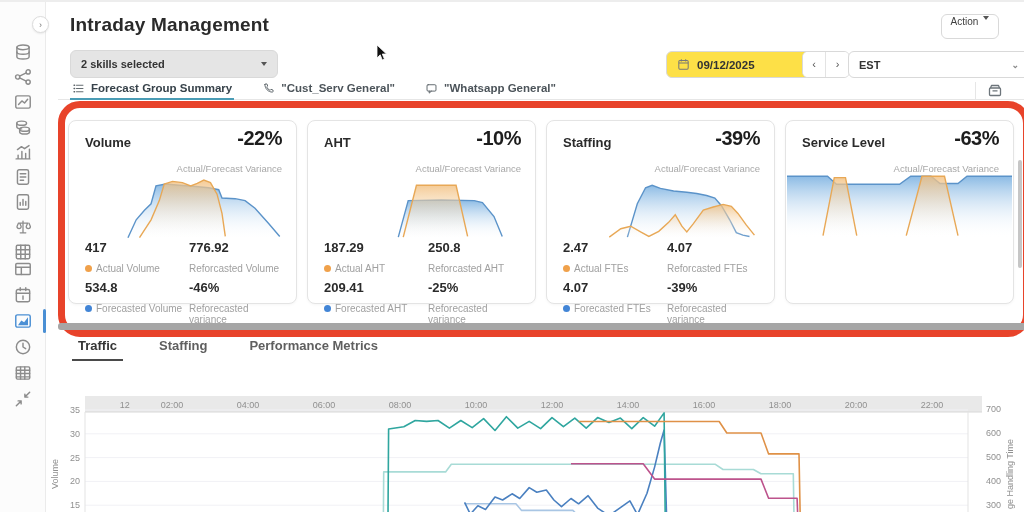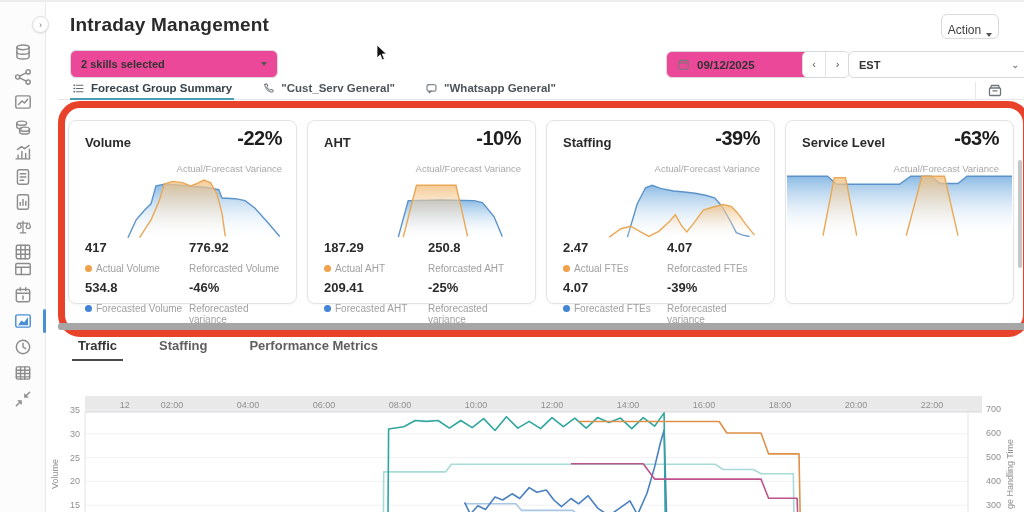--- a/index.html
+++ b/index.html
@@ -6,26 +6,26 @@
   #app{position:relative;width:1024px;height:512px;overflow:hidden;background:#fff;border-top:2px solid #ededed;}
   
   #sidebar{position:absolute;left:0;top:0;width:45px;height:512px;background:#fcfcfc;border-right:1px solid #ebebeb;z-index:20;}
   .sb-btn{position:absolute;left:13px;width:20px;height:20px;color:#8c8c8c;background:none;border:none;padding:0;cursor:pointer;}
   .sb-btn.active{color:#4a8fd4;}
   .sb-ind{position:absolute;right:-13px;top:-2px;width:3px;height:24px;background:#4a8fd4;border-radius:2px;}
   .icn{width:100%;height:100%;display:block;}
   #sb-expand{position:absolute;left:32px;top:14px;width:17px;height:17px;border-radius:50%;border:1px solid #dcdcdc;background:#fff;color:#777;font-size:9px;line-height:15px;text-align:center;z-index:30;cursor:pointer;box-shadow:0 1px 2px rgba(0,0,0,.08);}
   
   #page-title{position:absolute;left:70px;top:12px;margin:0;font-size:19px;font-weight:700;color:#2a2a2a;letter-spacing:.2px;}
-  #action-btn{position:absolute;left:941px;top:12px;width:58px;height:25px;border:1px solid #d9d9d9;border-radius:6px;background:#fff;font-size:12px;color:#404040;display:flex;align-items:flex-end;justify-content:center;gap:5px;cursor:pointer;font-family:inherit;}
+  #action-btn{position:absolute;left:941px;top:12px;width:58px;height:25px;border:1px solid #d9d9d9;border-radius:6px;background:#fff;font-size:10px;color:#404040;display:flex;align-items:flex-start;justify-content:center;gap:5px;cursor:pointer;font-family:inherit;}
   .caret{width:0;height:0;border-left:3.5px solid transparent;border-right:3.5px solid transparent;border-top:4.5px solid #555;}
   
-  #skills-dd{position:absolute;left:70px;top:48px;width:186px;height:26px;border:1px solid #d9d9d9;border-radius:6px;background:#ec4899;display:flex;align-items:center;padding:0 10px;font-size:11px;font-weight:700;color:#333;cursor:pointer;}
+  #skills-dd{position:absolute;left:70px;top:48px;width:186px;height:26px;border:1px solid #d9d9d9;border-radius:6px;background:#e5e5e5;display:flex;align-items:center;padding:0 10px;font-size:11px;font-weight:700;color:#333;cursor:pointer;}
   #skills-dd .caret{margin-left:auto;}
-  #date-box{position:absolute;left:666px;top:49px;width:124px;height:25px;border:1px solid #d9d9d9;border-radius:6px;background:#ec4899;display:flex;align-items:center;gap:7px;padding:0 10px;font-size:11.5px;font-weight:600;color:#333;cursor:pointer;}
+  #date-box{position:absolute;left:666px;top:49px;width:124px;height:25px;border:1px solid #d9d9d9;border-radius:6px;background:#fde047;display:flex;align-items:center;gap:7px;padding:0 10px;font-size:11.5px;font-weight:600;color:#333;cursor:pointer;}
   #date-box .icn{width:13px;height:13px;color:#777;flex:0 0 auto;}
   #nav-arrows{position:absolute;left:802px;top:49px;height:25px;display:flex;border:1px solid #d9d9d9;border-radius:6px;overflow:hidden;background:#fff;}
   .nav-a{width:23px;height:25px;border:none;background:#fff;color:#555;font-size:11px;cursor:pointer;padding:0;line-height:25px;}
   .nav-a:first-child{border-right:1px solid #e3e3e3;}
   #tz-dd{position:absolute;left:848px;top:49px;width:160px;height:25px;border:1px solid #d9d9d9;border-radius:6px;background:#fff;display:flex;align-items:center;padding:0 10px;font-size:11px;font-weight:600;color:#333;cursor:pointer;}
   #tz-chevron{margin-left:auto;color:#888;font-size:9px;}
   
   #ftabs{position:absolute;left:70px;top:80px;height:18px;display:flex;gap:26px;z-index:5;}
   .ftab{display:flex;align-items:center;gap:6px;font-size:11.5px;font-weight:700;color:#4c545a;background:none;border:none;padding:0 2px 6px;cursor:pointer;font-family:inherit;}
   .ftab .icn{width:13px;height:13px;color:#5a6268;}

